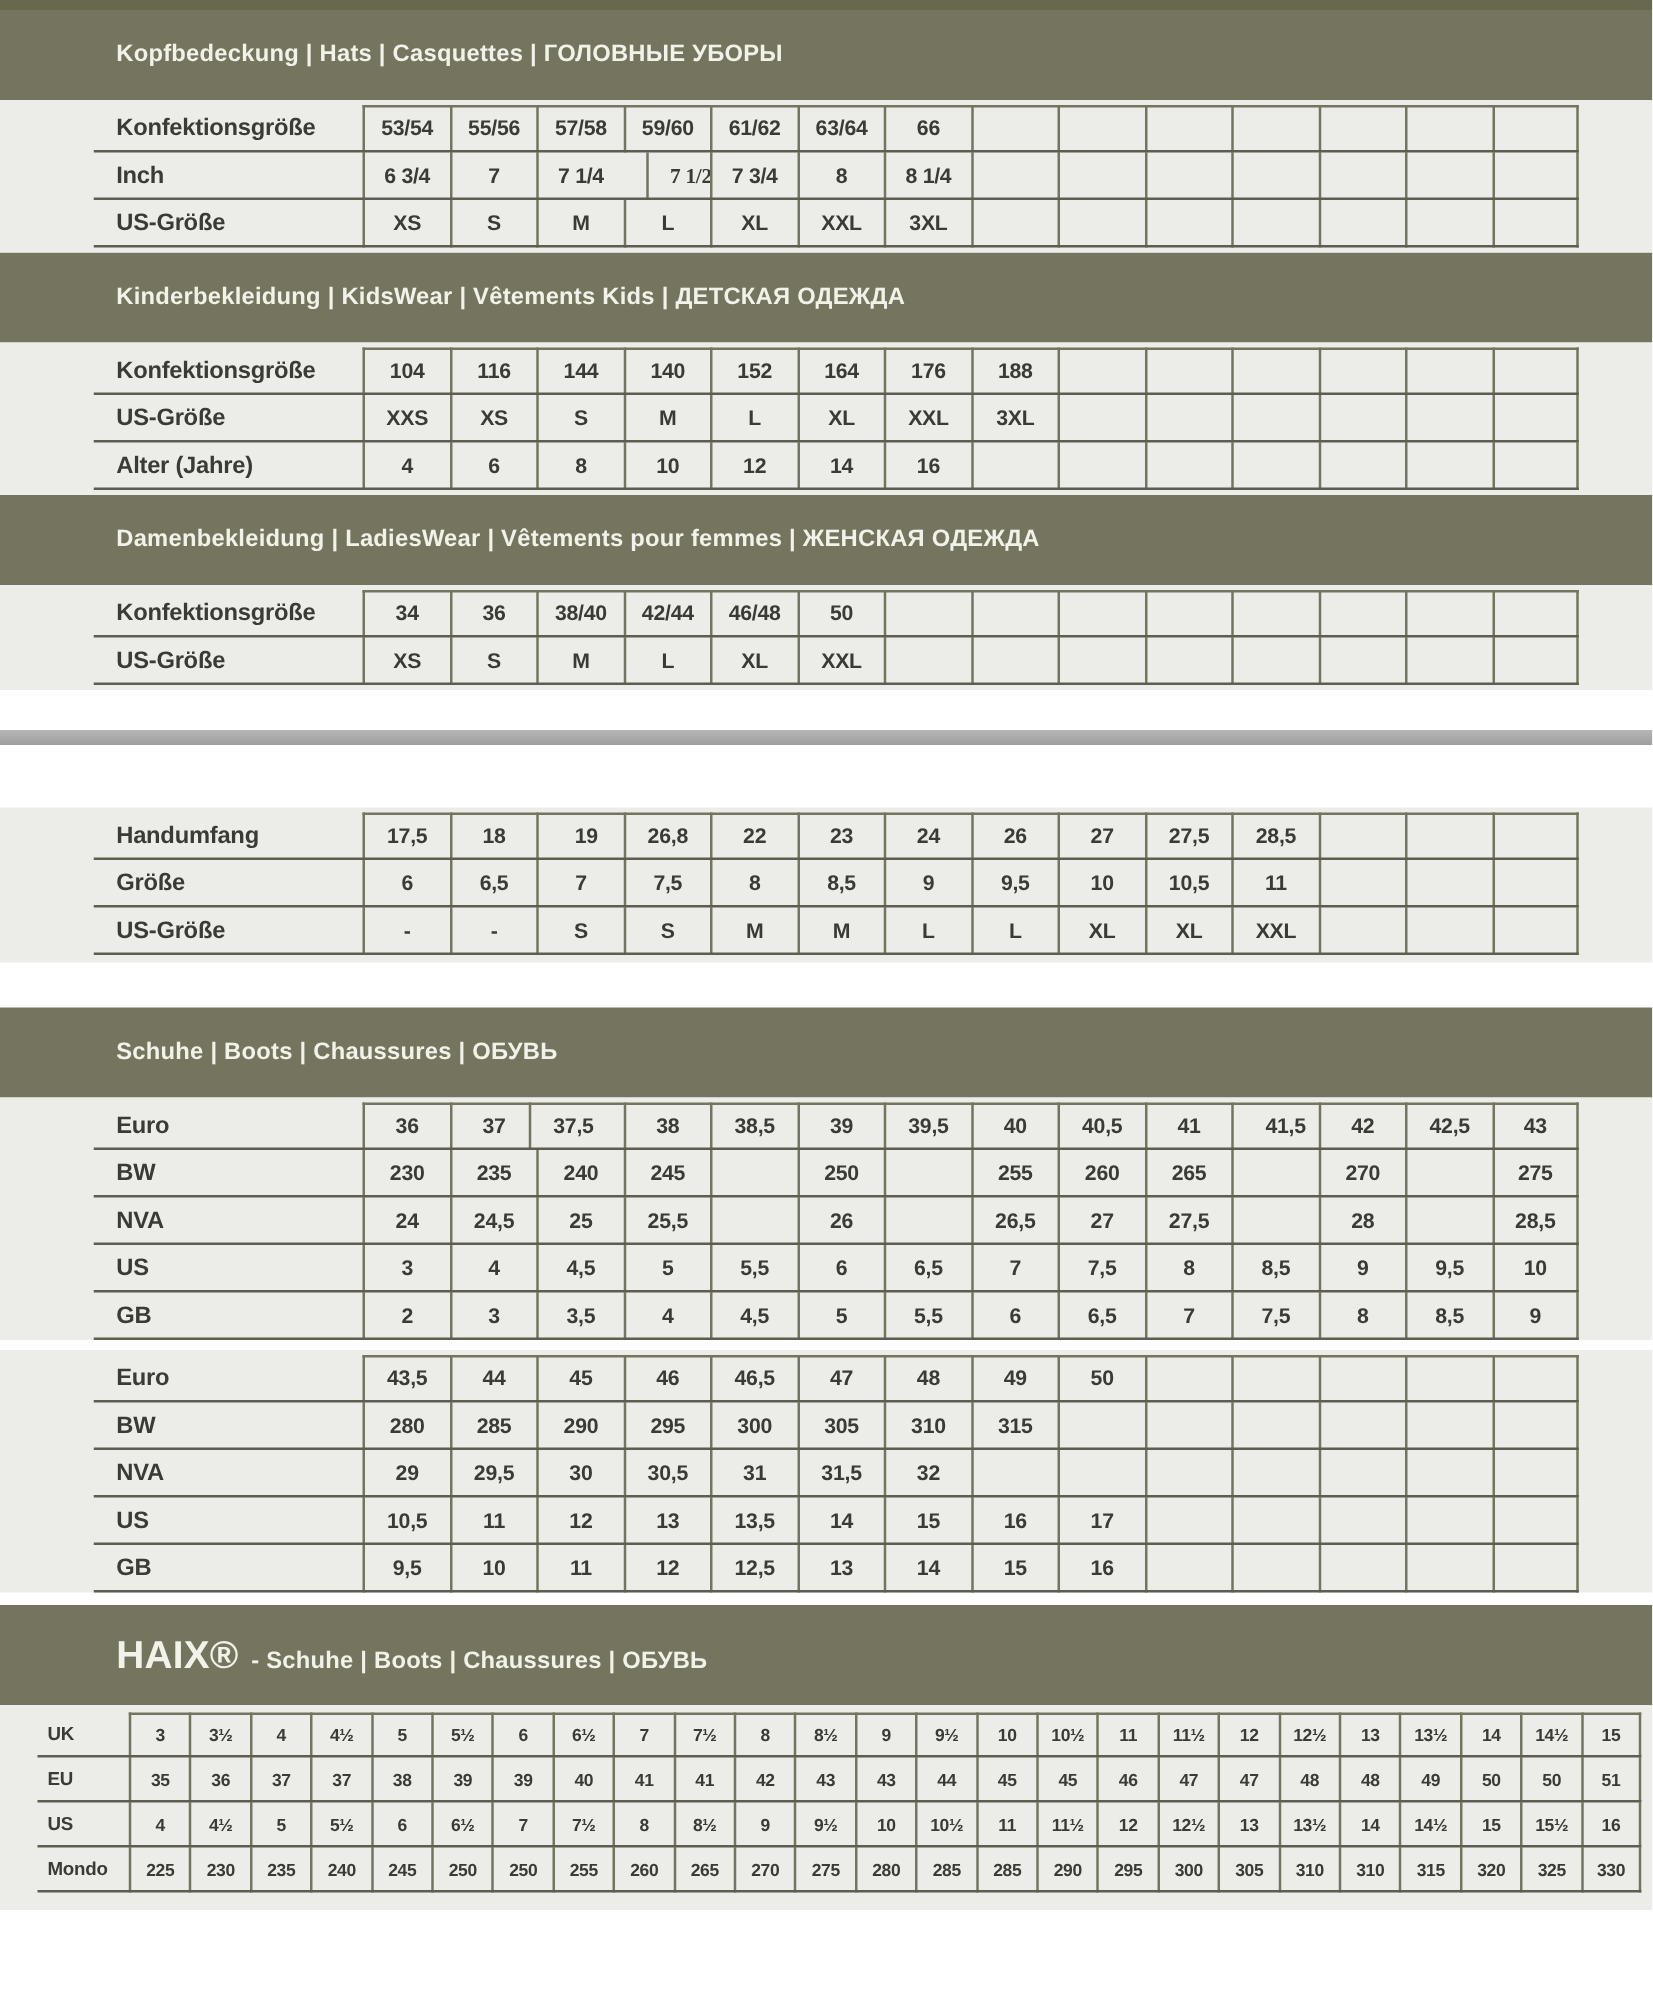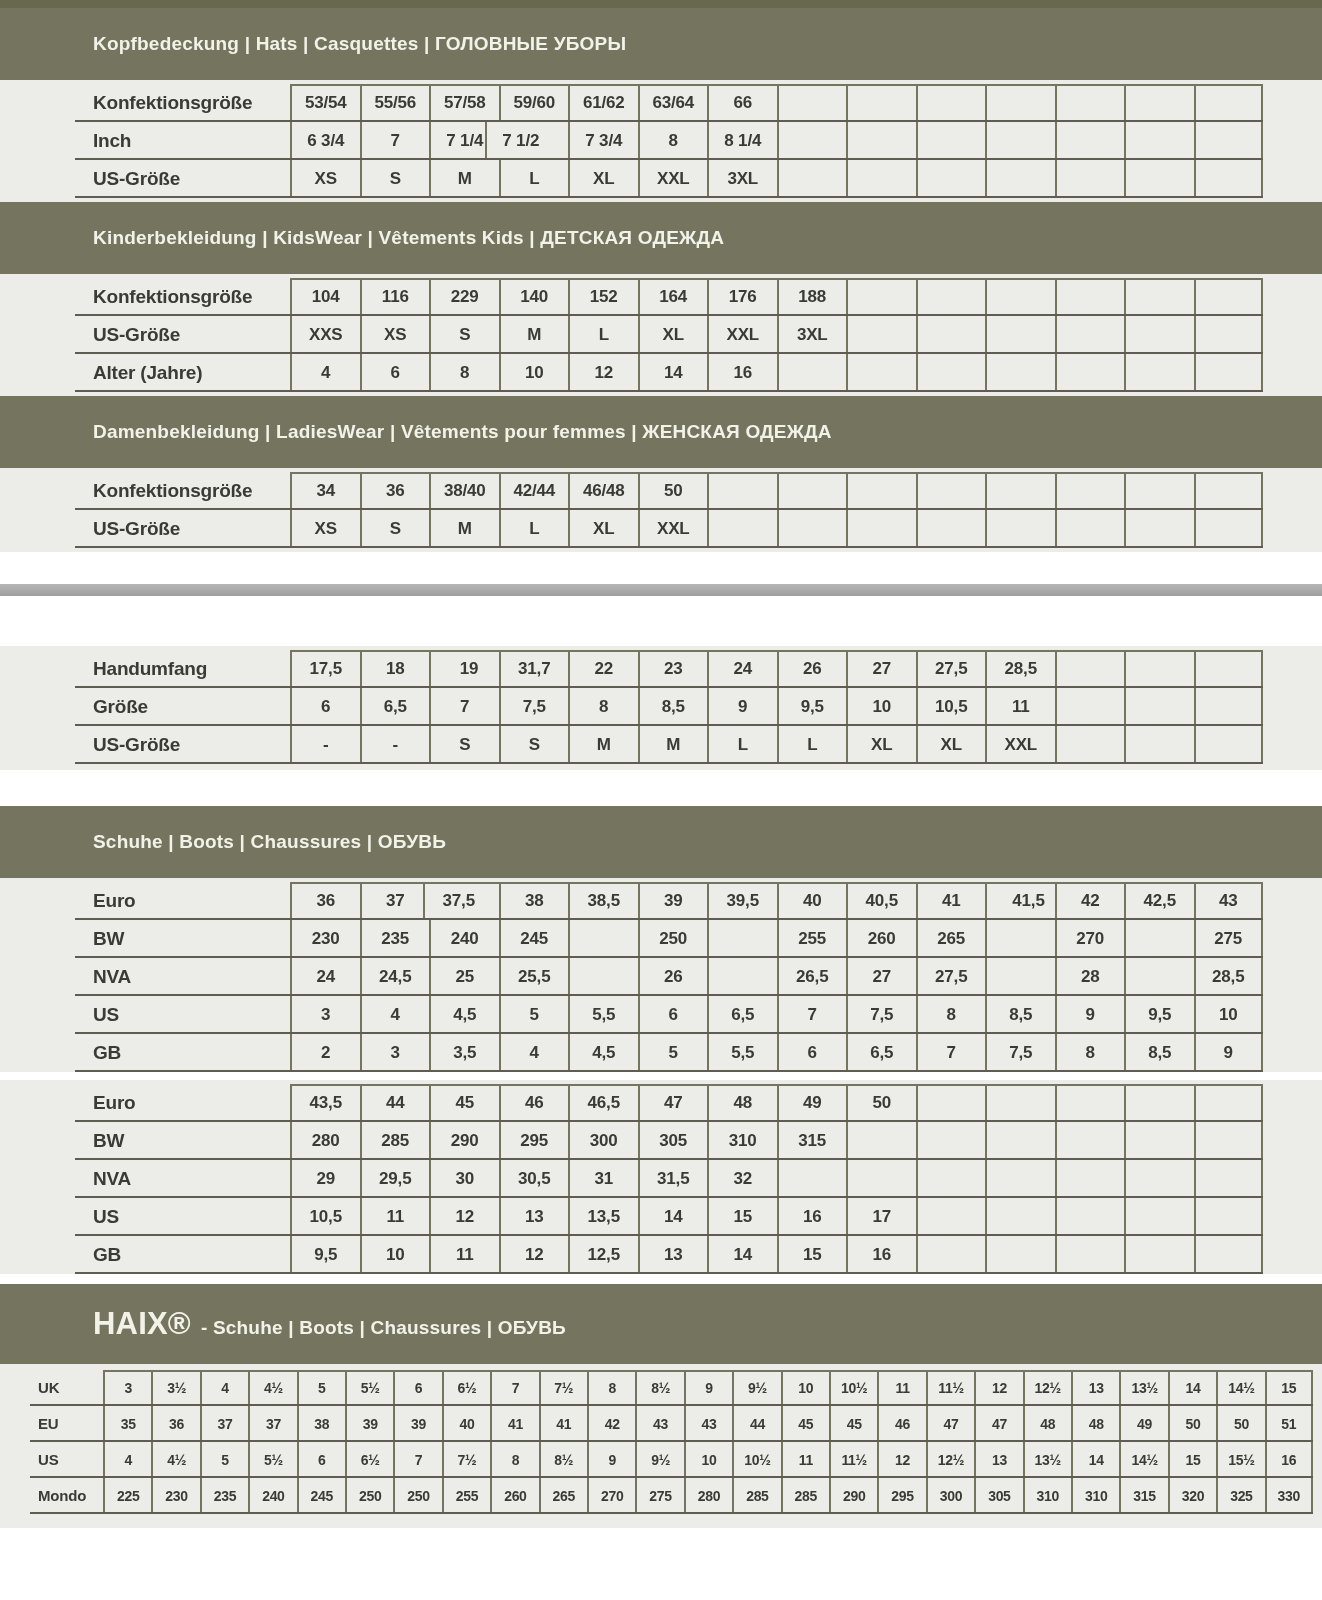--- a/index.html
+++ b/index.html
@@ -75,21 +75,21 @@
         <div class="cell" style="left: 1054.5px; width: 69.5px;"></div>
         <div class="cell" style="left: 1124px; width: 69.5px;"></div>
         <div class="cell last" style="left: 1193.5px; width: 69.5px;"></div>
         <div class="rowline" style="left: 75px; width: 1188px;"></div>
       </div>
       <div class="trow">
         <div class="rlabel" style="left: 85px; width: 197px;">Inch</div>
         <div class="cell" style="left: 290px; width: 69.5px;">6 3/4</div>
         <div class="cell" style="left: 359.5px; width: 69.5px;">7</div>
         <div class="cell" style="left: 429px; width: 69.5px;">7 1/4</div>
-        <div class="cell" style="left: 485px; width: 69.5px;">7 1/2</div>
+        <div class="cell" style="left: 517px; width: 69.5px; font-family: Liberation Serif, serif;">7 1/2</div>
         <div class="cell" style="left: 568px; width: 69.5px;">7 3/4</div>
         <div class="cell" style="left: 637.5px; width: 69.5px;">8</div>
         <div class="cell" style="left: 707px; width: 69.5px;">8 1/4</div>
         <div class="cell" style="left: 776.5px; width: 69.5px;"></div>
         <div class="cell" style="left: 846px; width: 69.5px;"></div>
         <div class="cell" style="left: 915.5px; width: 69.5px;"></div>
         <div class="cell" style="left: 985px; width: 69.5px;"></div>
         <div class="cell" style="left: 1054.5px; width: 69.5px;"></div>
         <div class="cell" style="left: 1124px; width: 69.5px;"></div>
         <div class="cell last" style="left: 1193.5px; width: 69.5px;"></div>
@@ -117,21 +117,21 @@
 
   <div class="band">
     <span>Kinderbekleidung | KidsWear | Vêtements Kids | ДЕТСКАЯ ОДЕЖДА</span>
   </div>
   <div class="tbl" id="t-kids">
       <div class="topline" style="left: 290px; width: 973px;"></div>
       <div class="trow">
         <div class="rlabel" style="left: 85px; width: 197px;">Konfektionsgröße</div>
         <div class="cell" style="left: 290px; width: 69.5px;">104</div>
         <div class="cell" style="left: 359.5px; width: 69.5px;">116</div>
-        <div class="cell" style="left: 429px; width: 69.5px;">229</div>
+        <div class="cell" style="left: 429px; width: 69.5px;">144</div>
         <div class="cell" style="left: 498.5px; width: 69.5px;">140</div>
         <div class="cell" style="left: 568px; width: 69.5px;">152</div>
         <div class="cell" style="left: 637.5px; width: 69.5px;">164</div>
         <div class="cell" style="left: 707px; width: 69.5px;">176</div>
         <div class="cell" style="left: 776.5px; width: 69.5px;">188</div>
         <div class="cell" style="left: 846px; width: 69.5px;"></div>
         <div class="cell" style="left: 915.5px; width: 69.5px;"></div>
         <div class="cell" style="left: 985px; width: 69.5px;"></div>
         <div class="cell" style="left: 1054.5px; width: 69.5px;"></div>
         <div class="cell" style="left: 1124px; width: 69.5px;"></div>
@@ -223,21 +223,21 @@
   <div class="graybar"></div>
   <div class="wgap2"></div>
 
   <div class="tbl" id="t-gloves">
       <div class="topline" style="left: 290px; width: 973px;"></div>
       <div class="trow">
         <div class="rlabel" style="left: 85px; width: 197px;">Handumfang</div>
         <div class="cell" style="left: 290px; width: 69.5px;">17,5</div>
         <div class="cell" style="left: 359.5px; width: 69.5px;">18</div>
         <div class="cell" style="left: 429px; width: 78px;">19</div>
-        <div class="cell" style="left: 498.5px; width: 69.5px;">31,7</div>
+        <div class="cell" style="left: 498.5px; width: 69.5px;">26,8</div>
         <div class="cell" style="left: 568px; width: 69.5px;">22</div>
         <div class="cell" style="left: 637.5px; width: 69.5px;">23</div>
         <div class="cell" style="left: 707px; width: 69.5px;">24</div>
         <div class="cell" style="left: 776.5px; width: 69.5px;">26</div>
         <div class="cell" style="left: 846px; width: 69.5px;">27</div>
         <div class="cell" style="left: 915.5px; width: 69.5px;">27,5</div>
         <div class="cell" style="left: 985px; width: 69.5px;">28,5</div>
         <div class="cell" style="left: 1054.5px; width: 69.5px;"></div>
         <div class="cell" style="left: 1124px; width: 69.5px;"></div>
         <div class="cell last" style="left: 1193.5px; width: 69.5px;"></div>

